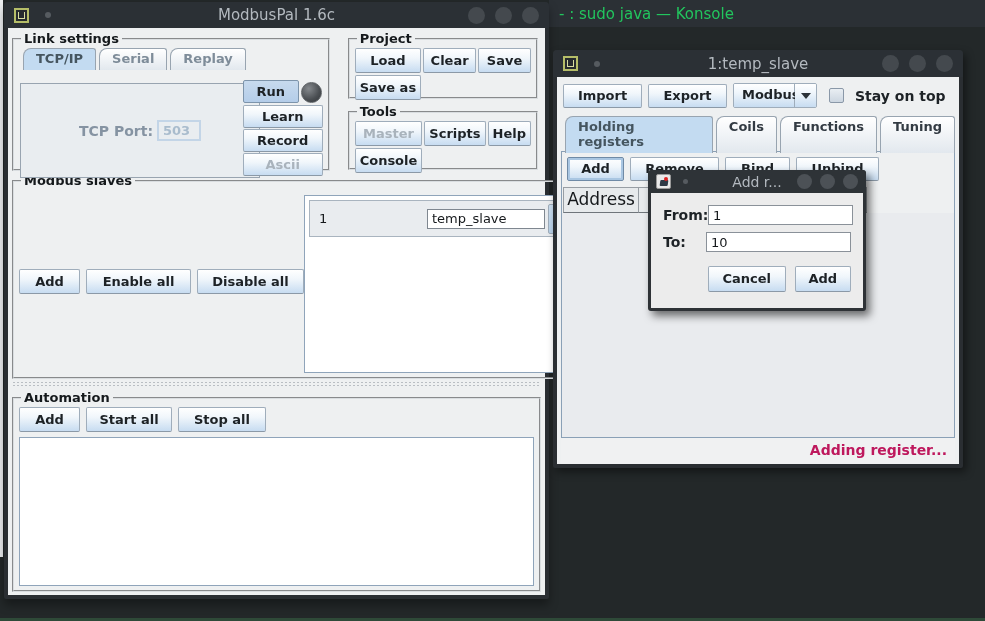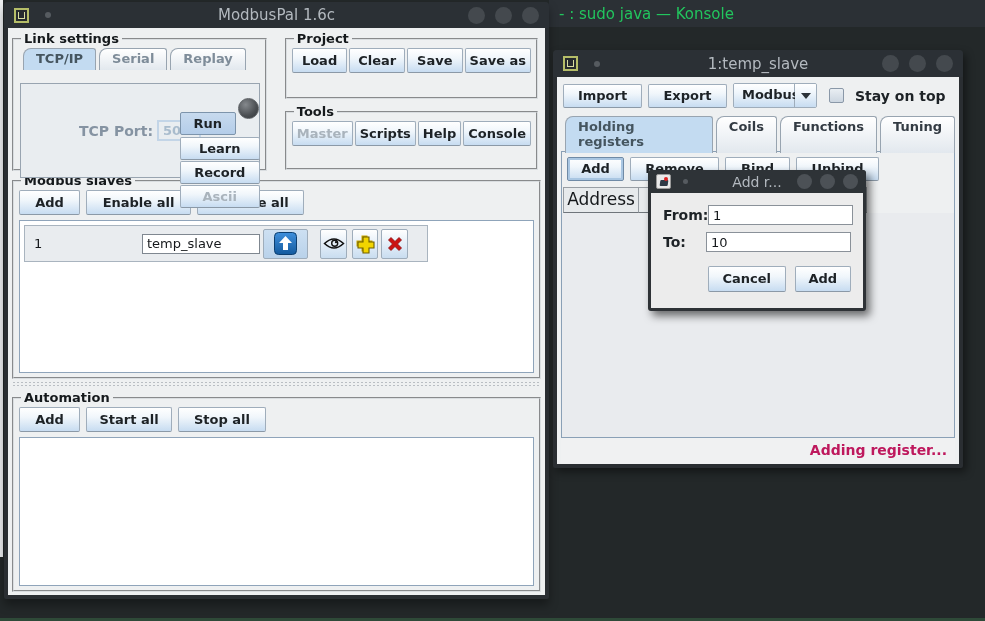--- a/index.html
+++ b/index.html
@@ -74,32 +74,32 @@
   #main-window { left:4px; top:2px; width:545px; height:597px; box-shadow:0 6px 10px rgba(0,0,0,0.35); }
   .top-row { display:flex; padding:3px 4px 0; }
   #link-settings { width:332px; height:140px; margin-right:18px; position:relative; }
   #link-tab-panel { position:absolute; left:6px; top:37px; width:240px; height:95px;
     display:flex; align-items:center; justify-content:center; gap:4px; }
   .tcp-label { font-weight:bold; font-size:14px; color:#8593a2; }
   #tcp-port-field { width:44px; }
   #link-buttons { position:absolute; right:3px; top:34px; width:82px; }
   #link-buttons .btn { display:block; width:80px; height:23px; padding:2px 4px 3px; margin-bottom:1px; }
   .run-row { display:flex; align-items:center; margin-bottom:1px; }
-  .run-row .btn { width:56px !important;margin-top:32px; }
+  .run-row .btn { width:56px !important; }
   .led {
     width:21px; height:21px; border-radius:50%; margin-left:2px;
     background:radial-gradient(circle at 35% 30%, #85898d, #4a4e52 60%, #323639);
     border:1px solid #5c6064;
   }
   .right-col { flex:1; display:flex; flex-direction:column; margin-right:3px; }
-  .grid-2x2 { display:grid; grid-template-columns:1fr 1fr 1fr 1fr; gap:2px; }
+  .grid-2x2 { display:grid; grid-template-columns:1fr 1fr 1fr; gap:2px; }
   .grid-2x2 .btn { height:25px; padding:3px 4px; }
   #project-panel { height:68px; }
   #tools-panel { height:66px; margin-top:5px; }
-  #slaves-panel { margin:2px 4px 0; height:206px; display:flex; flex-direction:column; }
+  #slaves-panel { margin:2px 4px 0; height:206px; display:flex; }
   #slaves-panel .btn-row .btn, #automation-panel .btn-row .btn { height:25px; }
   #slaves-box { margin-top:5px; flex:1; padding:4px; }
   .slave-row {
     width:404px; height:37px; border:1px solid #a9b4bf; background:#e9ecef;
     display:flex; align-items:center; padding:0 4px 0 9px;
   }
   .slave-id { font-size:13px; color:#15181b; width:108px; }
   #slave-name-field { width:118px; height:20px; }
   .icon-btn {
     height:30px; background:linear-gradient(180deg,#ffffff,#e9f1f9 40%,#c9ddf0 100%);

